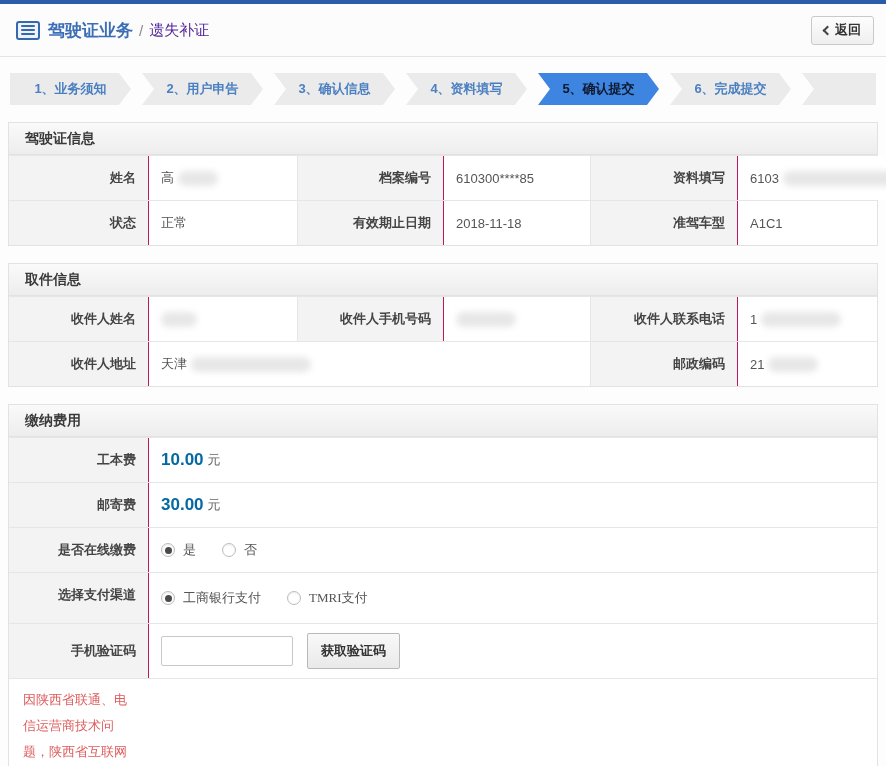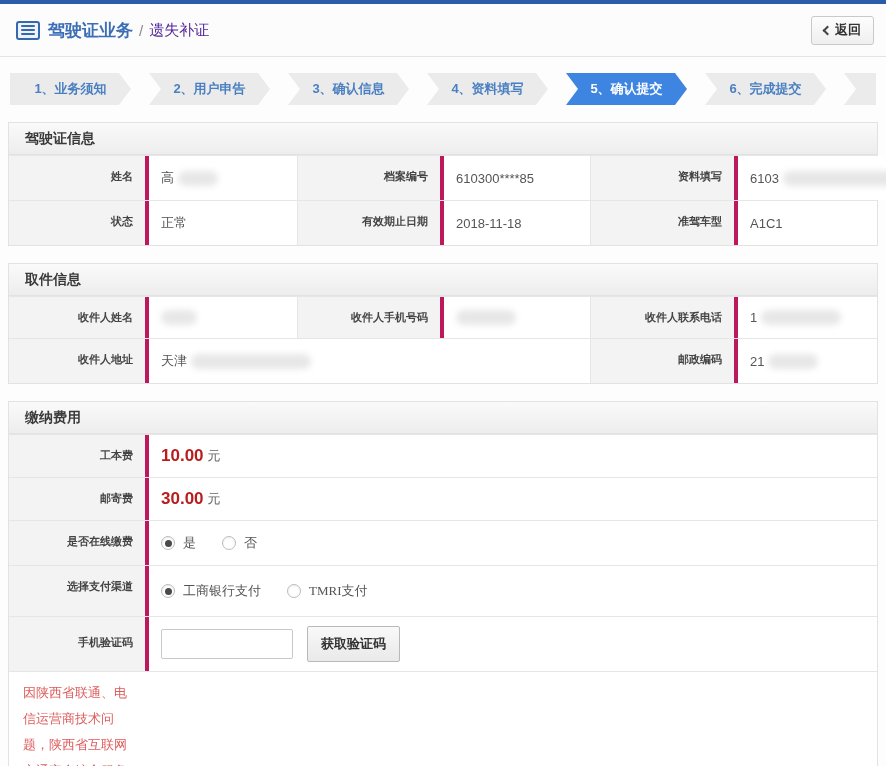--- a/index.html
+++ b/index.html
@@ -13,43 +13,43 @@
   .page-header { height:53px; display:flex; align-items:center; padding:0 12px 0 16px; border-bottom:1px solid #e4e4e4; background:#fcfcfc; }
   .hdr-icon { width:24px; height:19px; border:2px solid #3568ad; border-radius:3px; background:#eef3fb; display:inline-flex; flex-direction:column; justify-content:space-evenly; padding:0 3px; margin-right:8px; }
   .hdr-icon i { display:block; height:2px; background:#3568ad; border-radius:1px; }
   .hdr-title { color:#3b6eb5; font-size:17px; font-weight:700; }
   .hdr-sep { color:#8a8a8a; font-size:15px; margin:0 6px; }
   .hdr-sub { color:#4c1d95; font-size:15px; }
   .back-btn { margin-left:auto; height:29px; min-width:58px; padding:0 12px; background:linear-gradient(#fdfdfd,#efefef); border:1px solid #c9c9c9; border-radius:3px; font-size:13px; font-weight:700; color:#333; display:inline-flex; align-items:center; gap:4px; cursor:pointer; }
   .chev { width:7px; height:7px; border-left:2px solid #444; border-bottom:2px solid #444; transform:rotate(45deg); display:inline-block; }
 
   
-  .steps { display:flex; gap:18px; margin:16px 10px 0 10px; height:32px; }
+  .steps { display:flex; gap:11px; margin:16px 10px 0 10px; height:32px; }
   .step { width:121px; background:#ebebeb; color:#4a7fc1; font-size:13px; font-weight:700; display:flex; align-items:center; justify-content:center; clip-path:polygon(0 0, calc(100% - 12px) 0, 100% 50%, calc(100% - 12px) 100%, 0 100%, 12px 50%); }
   .step.first { clip-path:polygon(0 0, calc(100% - 12px) 0, 100% 50%, calc(100% - 12px) 100%, 0 100%); }
-  .step.active { background:#3d85e0; color:#ffffff;text-align:center; }
+  .step.active { background:#3d85e0; color:#0f172a;text-align:center; }
   .step-fill { flex:1; background:#ebebeb; clip-path:polygon(0 0, 100% 0, 100% 100%, 0 100%, 12px 50%); }
 
   
   .section { margin:17px 8px 4px 8px; border:1px solid #e2e2e2; background:#fff; }
   .section-title { height:32px; line-height:31px; padding-left:16px; background:linear-gradient(#fafafa,#ededed); border-bottom:1px solid #e2e2e2; font-size:14px; font-weight:600; color:#3a3a3a; }
 
   .trow { display:grid; border-top:1px solid #e6e6e6; }
   .trow:first-of-type { border-top:none; }
   .cols6 { grid-template-columns:140px 149px 146px 147px 147px 1fr; }
   .cols-addr { grid-template-columns:140px 442px 147px 1fr; }
   .cols-pay { grid-template-columns:140px 1fr; }
-  .lbl { background:#f3f3f3; color:#444; font-size:11px; font-weight:700; text-align:right; padding:13px 12px 13px 6px; border-right:4px solid #be185d; }
+  .lbl { background:#f3f3f3; color:#444; font-size:13px; font-weight:700; text-align:right; padding:13px 12px 13px 6px; border-right:1px solid #be185d; }
   .val { background:#fff; color:#555; font-size:13px; padding:13px 12px; border-right:1px solid #e6e6e6; display:flex; align-items:center; gap:4px; }
   .val:last-child { border-right:none; }
 
   .redact { display:inline-block; height:15px; background:#e7e7e7; border-radius:8px; filter:blur(3px); }
   .r-40{width:40px;} .r-60{width:60px;} .r-80{width:80px;} .r-120{width:120px;} .r-50{width:50px;} .r-36{width:36px;}
 
-  .fee-num { color:#b91c1c; font-size:17px; font-weight:700; }
+  .fee-num { color:#0369a1; font-size:17px; font-weight:700; }
   .fee-unit { color:#666; font-size:13px; }
   .val.fee-cell { padding:11px 12px; }
 
   
   .radio-group { display:flex; align-items:center; gap:26px; }
   .radio-opt { display:inline-flex; align-items:center; gap:8px; cursor:pointer; color:#555; font-size:13px; }
   .rdot { width:14px; height:14px; border:1px solid #bcbcbc; border-radius:50%; background:#fff; display:inline-flex; align-items:center; justify-content:center; box-shadow:inset 0 1px 2px rgba(0,0,0,.08); }
   .rdot.checked::after { content:""; width:7px; height:7px; border-radius:50%; background:#4a4a4a; }
 
   .code-row { padding:9px 12px; }

